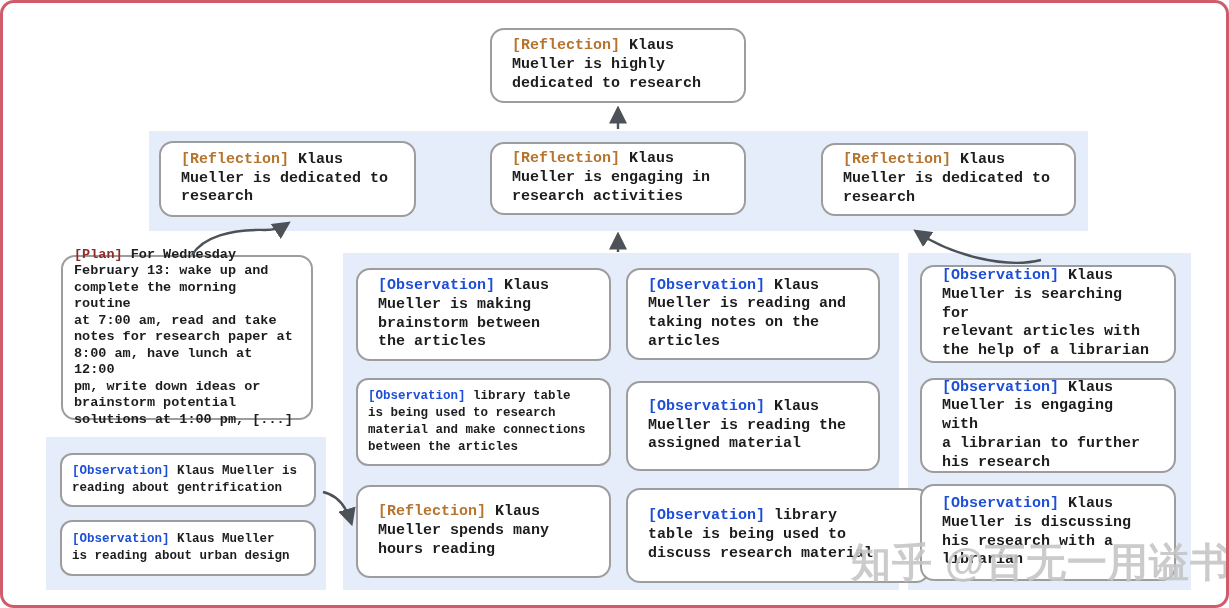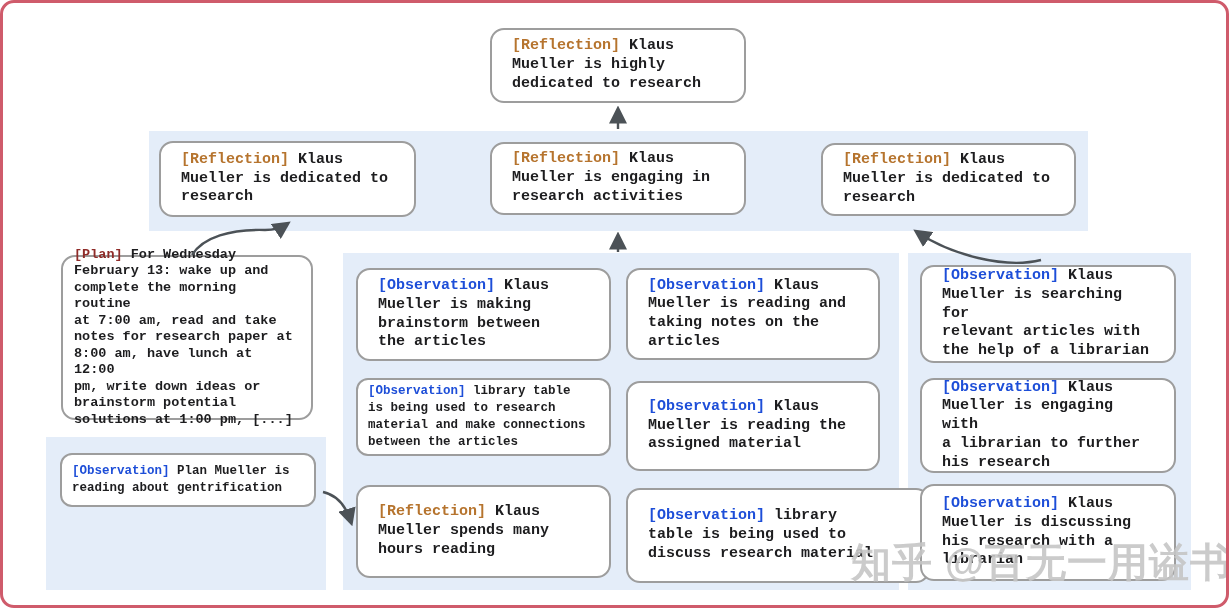--- a/index.html
+++ b/index.html
@@ -67,31 +67,35 @@
 complete the morning routine
 at 7:00 am, read and take
 notes for research paper at
 8:00 am, have lunch at 12:00
 pm, write down ideas or
 brainstorm potential
 solutions at 1:00 pm, [...]</span></p>
   </div>
 
   <div class="node sm" style="left:57px;top:450px;width:256px;height:54px">
-    <p><span class="txt tag-observation">[Observation]</span> <span class="txt">Plan Mueller is
+    <p><span class="txt tag-observation">[Observation]</span> <span class="txt">Klaus Mueller is
 reading about gentrification</span></p>
+  </div>
+  <div class="node sm" style="left:57px;top:517px;width:256px;height:56px">
+    <p><span class="txt tag-observation">[Observation]</span> <span class="txt">Klaus Mueller
+is reading about urban design</span></p>
   </div>
 
   <div class="node std" style="left:353px;top:265px;width:255px;height:93px">
     <p><span class="txt tag-observation">[Observation]</span> <span class="txt">Klaus
 Mueller is making
 brainstorm between
 the articles</span></p>
   </div>
-  <div class="node sm" style="left:353px;top:375px;width:255px;height:78px">
+  <div class="node sm" style="left:353px;top:375px;width:255px;height:88px">
     <p><span class="txt tag-observation">[Observation]</span> <span class="txt">library table
 is being used to research
 material and make connections
 between the articles</span></p>
   </div>
   <div class="node std" style="left:353px;top:482px;width:255px;height:93px">
     <p><span class="txt tag-reflection">[Reflection]</span> <span class="txt">Klaus
 Mueller spends many
 hours reading</span></p>
   </div>

